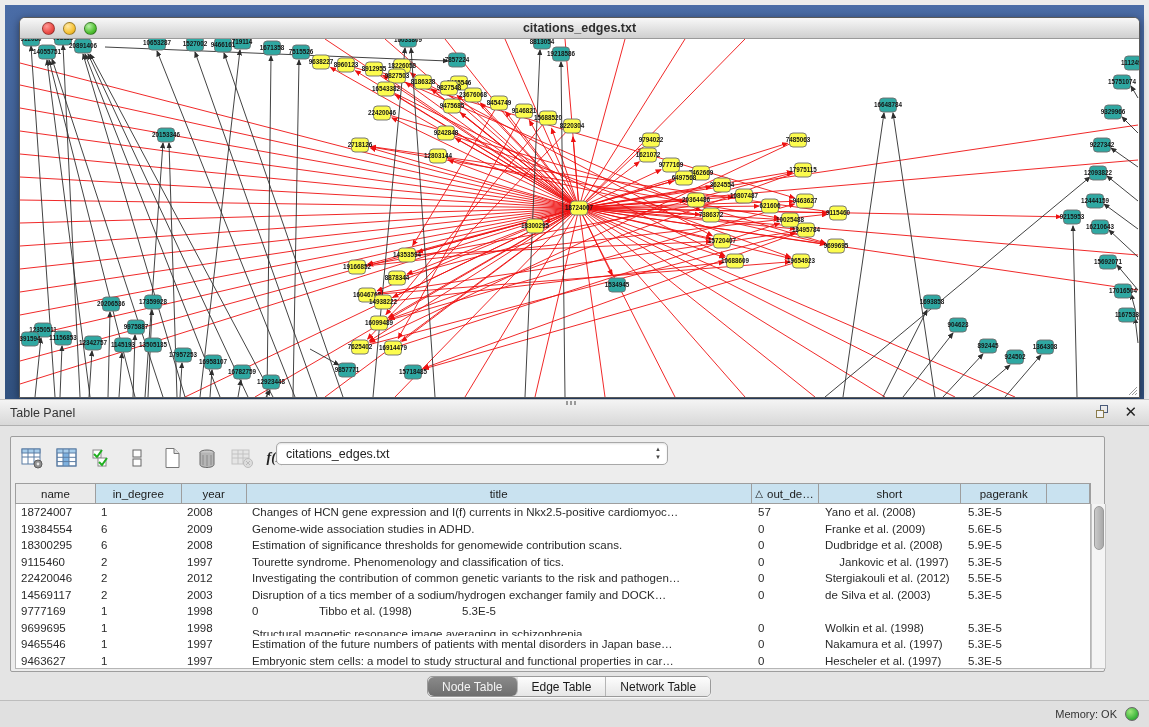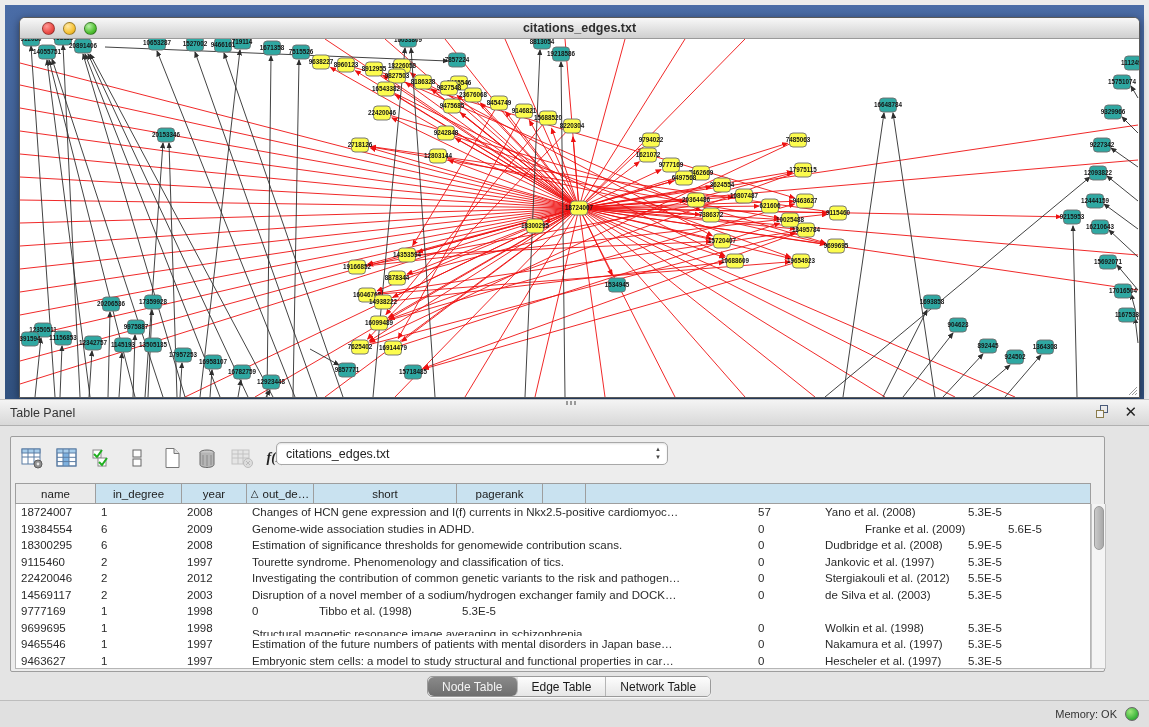--- a/index.html
+++ b/index.html
@@ -554,20 +554,23 @@
       <div class="thead" id="thead">
           <div class="th gray" style="width: 80px;">
             <span>name</span>
           </div>
           <div class="th" style="width: 86px;">
             <span>in_degree</span>
           </div>
           <div class="th" style="width: 65px;">
             <span>year</span>
           </div>
+          <div class="th" style="width: 506px;">
+            <span>title</span>
+          </div>
           <div class="th" style="width: 67px;">
             <span class="sort">△</span>
             <span>out_de…</span>
           </div>
           <div class="th" style="width: 143px;">
             <span>short</span>
           </div>
           <div class="th" style="width: 86px;">
             <span>pagerank</span>
           </div>
@@ -584,55 +587,55 @@
             <div class="td" style="width: 67px;">57</div>
             <div class="td" style="width: 143px;">Yano et al. (2008)</div>
             <div class="td" style="width: 86px;">5.3E-5</div>
           </div>
           <div class="tr">
             <div class="td" style="width: 80px;">19384554</div>
             <div class="td" style="width: 86px;">6</div>
             <div class="td" style="width: 65px;">2009</div>
             <div class="td" style="width: 506px;">Genome-wide association studies in ADHD.</div>
             <div class="td" style="width: 67px;">0</div>
-            <div class="td" style="width: 143px; margin-left: 40px;">Franke et al. (2009)</div>
+            <div class="td" style="width: 143px;">Franke et al. (2009)</div>
             <div class="td" style="width: 86px;">5.6E-5</div>
           </div>
           <div class="tr">
             <div class="td" style="width: 80px;">18300295</div>
             <div class="td" style="width: 86px;">6</div>
             <div class="td" style="width: 65px;">2008</div>
             <div class="td" style="width: 506px;">Estimation of significance thresholds for genomewide contribution scans.</div>
             <div class="td" style="width: 67px;">0</div>
             <div class="td" style="width: 143px;">Dudbridge et al. (2008)</div>
             <div class="td" style="width: 86px;">5.9E-5</div>
           </div>
           <div class="tr">
             <div class="td" style="width: 80px;">9115460</div>
             <div class="td" style="width: 86px;">2</div>
             <div class="td" style="width: 65px;">1997</div>
             <div class="td" style="width: 506px;">Tourette syndrome. Phenomenology and classification of tics.</div>
             <div class="td" style="width: 67px;">0</div>
-            <div class="td" style="width: 143px;">Jankovic et al. (1997)</div>
+            <div class="td" style="width: 143px; text-align: center;">Jankovic et al. (1997)</div>
             <div class="td" style="width: 86px;">5.3E-5</div>
           </div>
           <div class="tr">
             <div class="td" style="width: 80px;">22420046</div>
             <div class="td" style="width: 86px;">2</div>
             <div class="td" style="width: 65px;">2012</div>
             <div class="td" style="width: 506px;">Investigating the contribution of common genetic variants to the risk and pathogen…</div>
             <div class="td" style="width: 67px;">0</div>
             <div class="td" style="width: 143px;">Stergiakouli et al. (2012)</div>
             <div class="td" style="width: 86px;">5.5E-5</div>
           </div>
           <div class="tr">
             <div class="td" style="width: 80px;">14569117</div>
             <div class="td" style="width: 86px;">2</div>
             <div class="td" style="width: 65px;">2003</div>
-            <div class="td" style="width: 506px;">Disruption of a novel member of a sodium/hydrogen exchanger family and DOCK…</div>
+            <div class="td" style="width: 506px;">Disruption of a tics member of a sodium/hydrogen exchanger family and DOCK…</div>
             <div class="td" style="width: 67px;">0</div>
             <div class="td" style="width: 143px;">de Silva et al. (2003)</div>
             <div class="td" style="width: 86px;">5.3E-5</div>
           </div>
           <div class="tr">
             <div class="td" style="width: 80px;">9777169</div>
             <div class="td" style="width: 86px;">1</div>
             <div class="td" style="width: 65px;">1998</div>
             <div class="td" style="width: 67px;">0</div>
             <div class="td" style="width: 143px;">Tibbo et al. (1998)</div>

